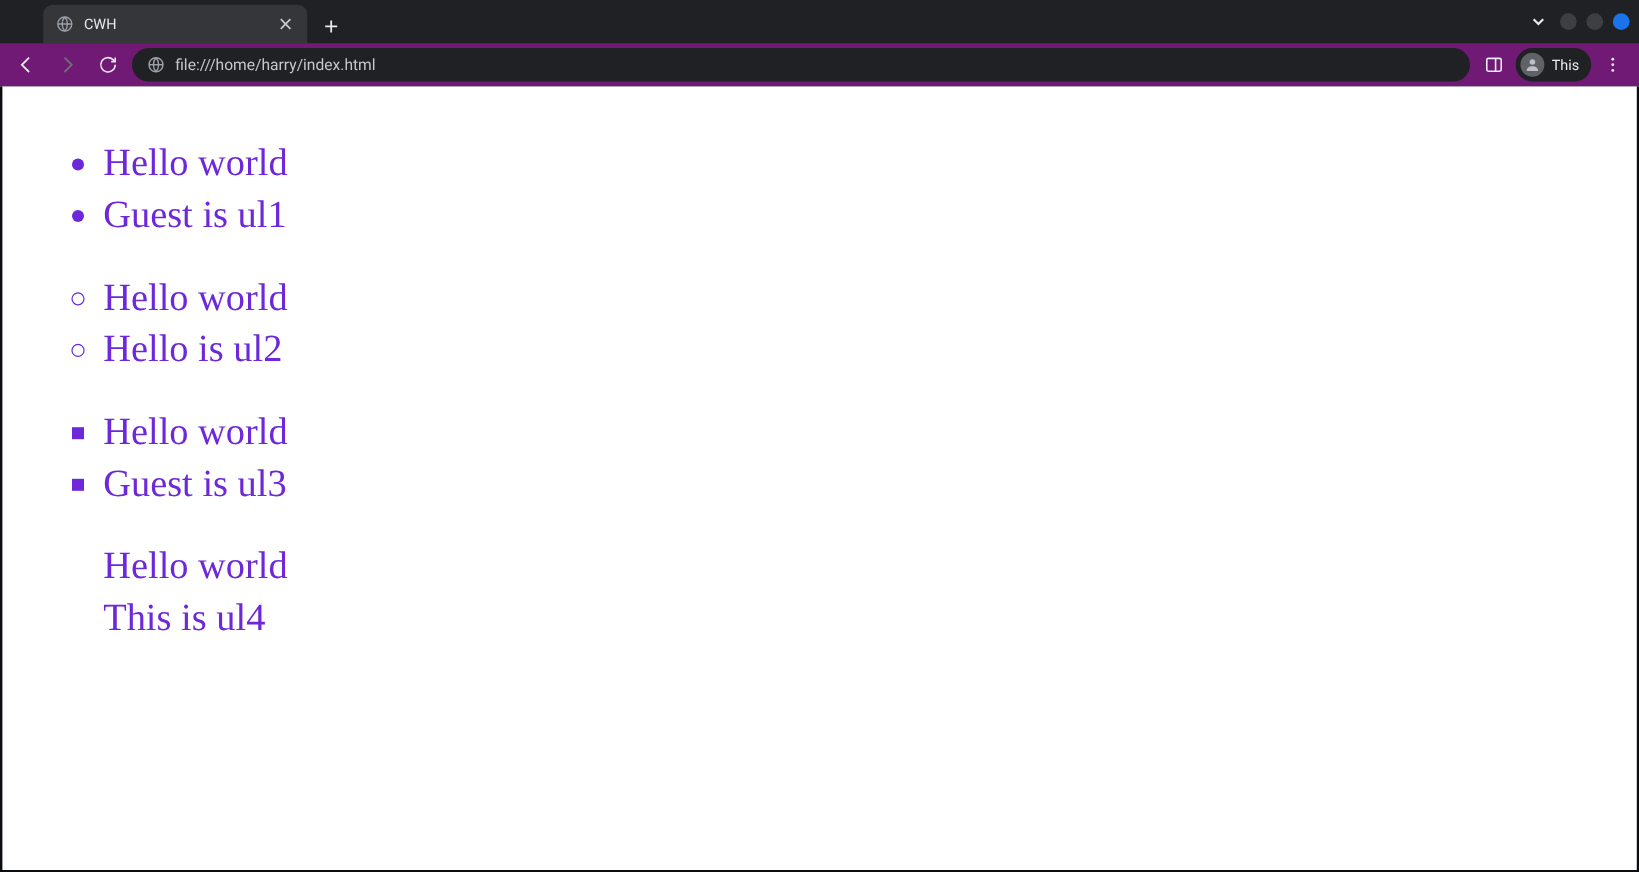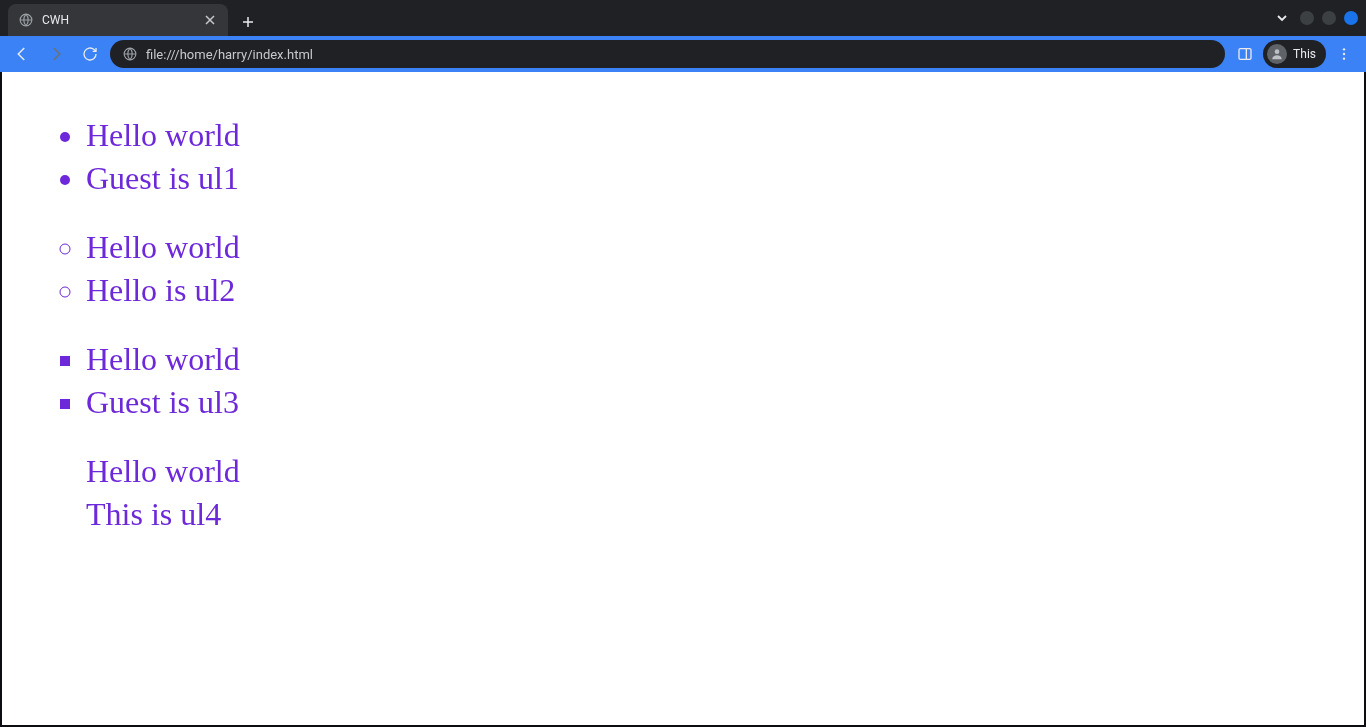--- a/index.html
+++ b/index.html
@@ -3,32 +3,32 @@
   <meta charset="utf-8">
   <style>
     * { margin: 0; padding: 0; box-sizing: border-box; }
     html, body { width: 1366px; height: 727px; overflow: hidden; font-family: "Segoe UI", Roboto, Arial, sans-serif; background: #202124; }
 
     
     .browser { width: 100%; height: 100%; display: flex; flex-direction: column; background: #202124; }
 
     
     .tabstrip { height: 36px; background: #202124; display: flex; align-items: flex-end; padding-left: 8px; }
-    .tab { display: flex; align-items: center; height: 32px; background: #35363a; color: #e8eaed; font-size: 12px; padding: 0 10px; border-top-left-radius: 8px; border-top-right-radius: 8px; min-width: 220px; gap: 8px; }
+    .tab { display: flex; align-items: center; height: 32px; background: #35363a; color: #e8eaed; font-size: 12px; padding: 0 10px; border-top-left-radius: 8px; border-top-right-radius: 8px; min-width: 220px; gap: 8px; margin-left: 28px; }
     .tab .favicon { width: 16px; height: 16px; display: inline-flex; align-items: center; justify-content: center; }
     .tab .title { flex: 1; white-space: nowrap; overflow: hidden; text-overflow: ellipsis; }
     .tab .close { width: 16px; height: 16px; display: inline-flex; align-items: center; justify-content: center; color: #c6c8cc; cursor: pointer; }
     .newtab { width: 28px; height: 28px; display: inline-flex; align-items: center; justify-content: center; color: #e8eaed; cursor: pointer; margin-left: 6px; }
     .tabstrip-right { margin-left: auto; display: flex; align-items: center; gap: 8px; padding-right: 8px; height: 100%; }
     .win-btn { width: 14px; height: 14px; border-radius: 50%; background: #3c4043; }
     .win-btn.close-win { background: #1a73e8; }
     .chev { color: #e8eaed; font-size: 14px; padding: 0 4px; cursor: pointer; }
 
     
-    .toolbar { height: 36px; background: #3b82f6; display: flex; align-items: center; padding: 0 8px; gap: 6px; }
+    .toolbar { height: 36px; background: #701a75; display: flex; align-items: center; padding: 0 8px; gap: 6px; }
     .nav-btn { width: 28px; height: 28px; display: inline-flex; align-items: center; justify-content: center; color: #e8eaed; cursor: pointer; border-radius: 50%; }
     .nav-btn.disabled { color: #6e7074; cursor: default; }
     .omnibox { flex: 1; height: 28px; background: #202124; border-radius: 14px; display: flex; align-items: center; padding: 0 12px; gap: 8px; color: #c6c8cc; font-size: 13px; }
     .omnibox .site-icon { width: 16px; height: 16px; display: inline-flex; align-items: center; justify-content: center; color: #9aa0a6; }
     .omnibox .url { flex: 1; white-space: nowrap; overflow: hidden; text-overflow: ellipsis; }
     .toolbar-right { display: flex; align-items: center; gap: 4px; }
     .profile-chip { display: flex; align-items: center; gap: 6px; background: #202124; color: #e8eaed; font-size: 12px; padding: 4px 10px 4px 4px; border-radius: 16px; cursor: pointer; }
     .profile-chip .avatar { width: 20px; height: 20px; border-radius: 50%; background: #5f6368; display: inline-flex; align-items: center; justify-content: center; }
 
     

